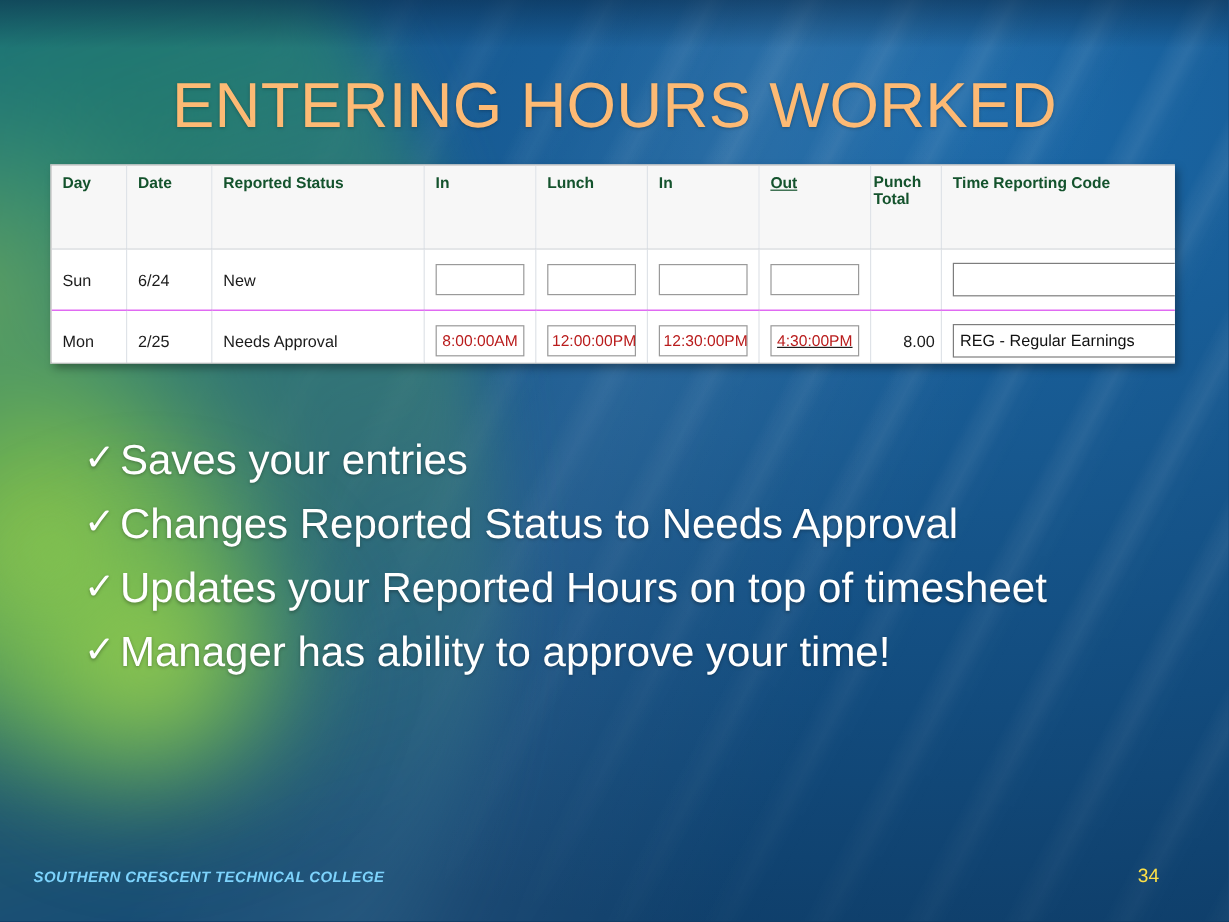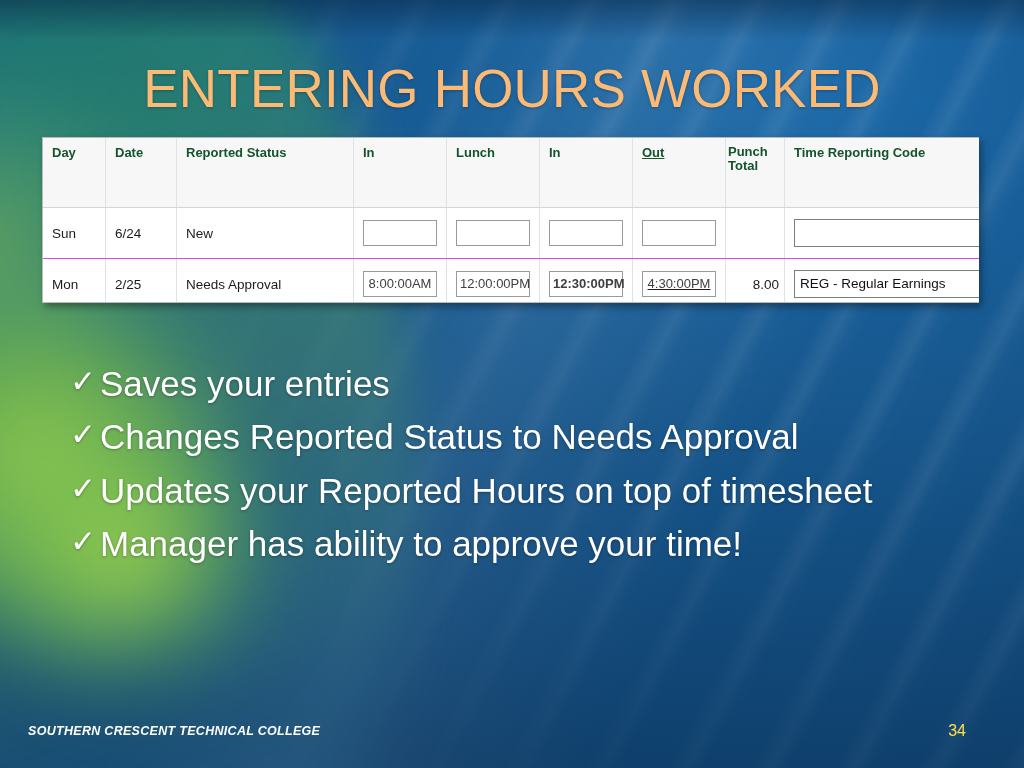--- a/index.html
+++ b/index.html
@@ -150,35 +150,35 @@
   }
   table.ts tbody tr { height: 51px; }
   table.ts td.punchval { text-align: right; padding-right: 5px; padding-left: 2px; }
 
   
   .c-day   { width: 44px; }
   .c-date  { width: 52px; }
   .c-stat  { width: 158px; }
   .c-in1   { width: 74px; }
   .c-lunch { width: 74px; }
-  .c-in2   { width: 74px; font-weight: bold; }
+  .c-in2   { width: 74px; }
   .c-out   { width: 74px; text-decoration: underline; }
   .c-punch { width: 52px; }
   .c-trc   { width: 262px; }
 
   
   .tfield {
     display: block;
     height: 26px;
     line-height: 24px;
     border: 1px solid #9a9a9a;
     background: #ffffff;
     box-sizing: border-box;
     font-size: 13px;
-    color: #404040;
+    color: #b91c1c;
     padding: 0 3px;
     text-align: center;
     font-family: "Liberation Sans", sans-serif;
   }
   .tfield.blank { background: #fff; }
   .tsel {
     position: relative;
     display: block;
     height: 28px;
     line-height: 26px;
@@ -215,21 +215,21 @@
     font-size: 31px;
     line-height: 1.22;
     color: #ffffff;
   }
   .bullet .btext { flex: 1 1 auto; }
 
   
   .footer-left {
     position: absolute;
     left: 28px; bottom: 30px;
-    color: #ffffff;
+    color: #7dd3fc;
     font-size: 12.5px;
     font-weight: bold;
     font-style: italic;
     letter-spacing: 0.3px;
   }
   .footer-page {
     position: absolute;
     right: 58px; bottom: 28px;
     color: #fde047;
     font-size: 16px;

